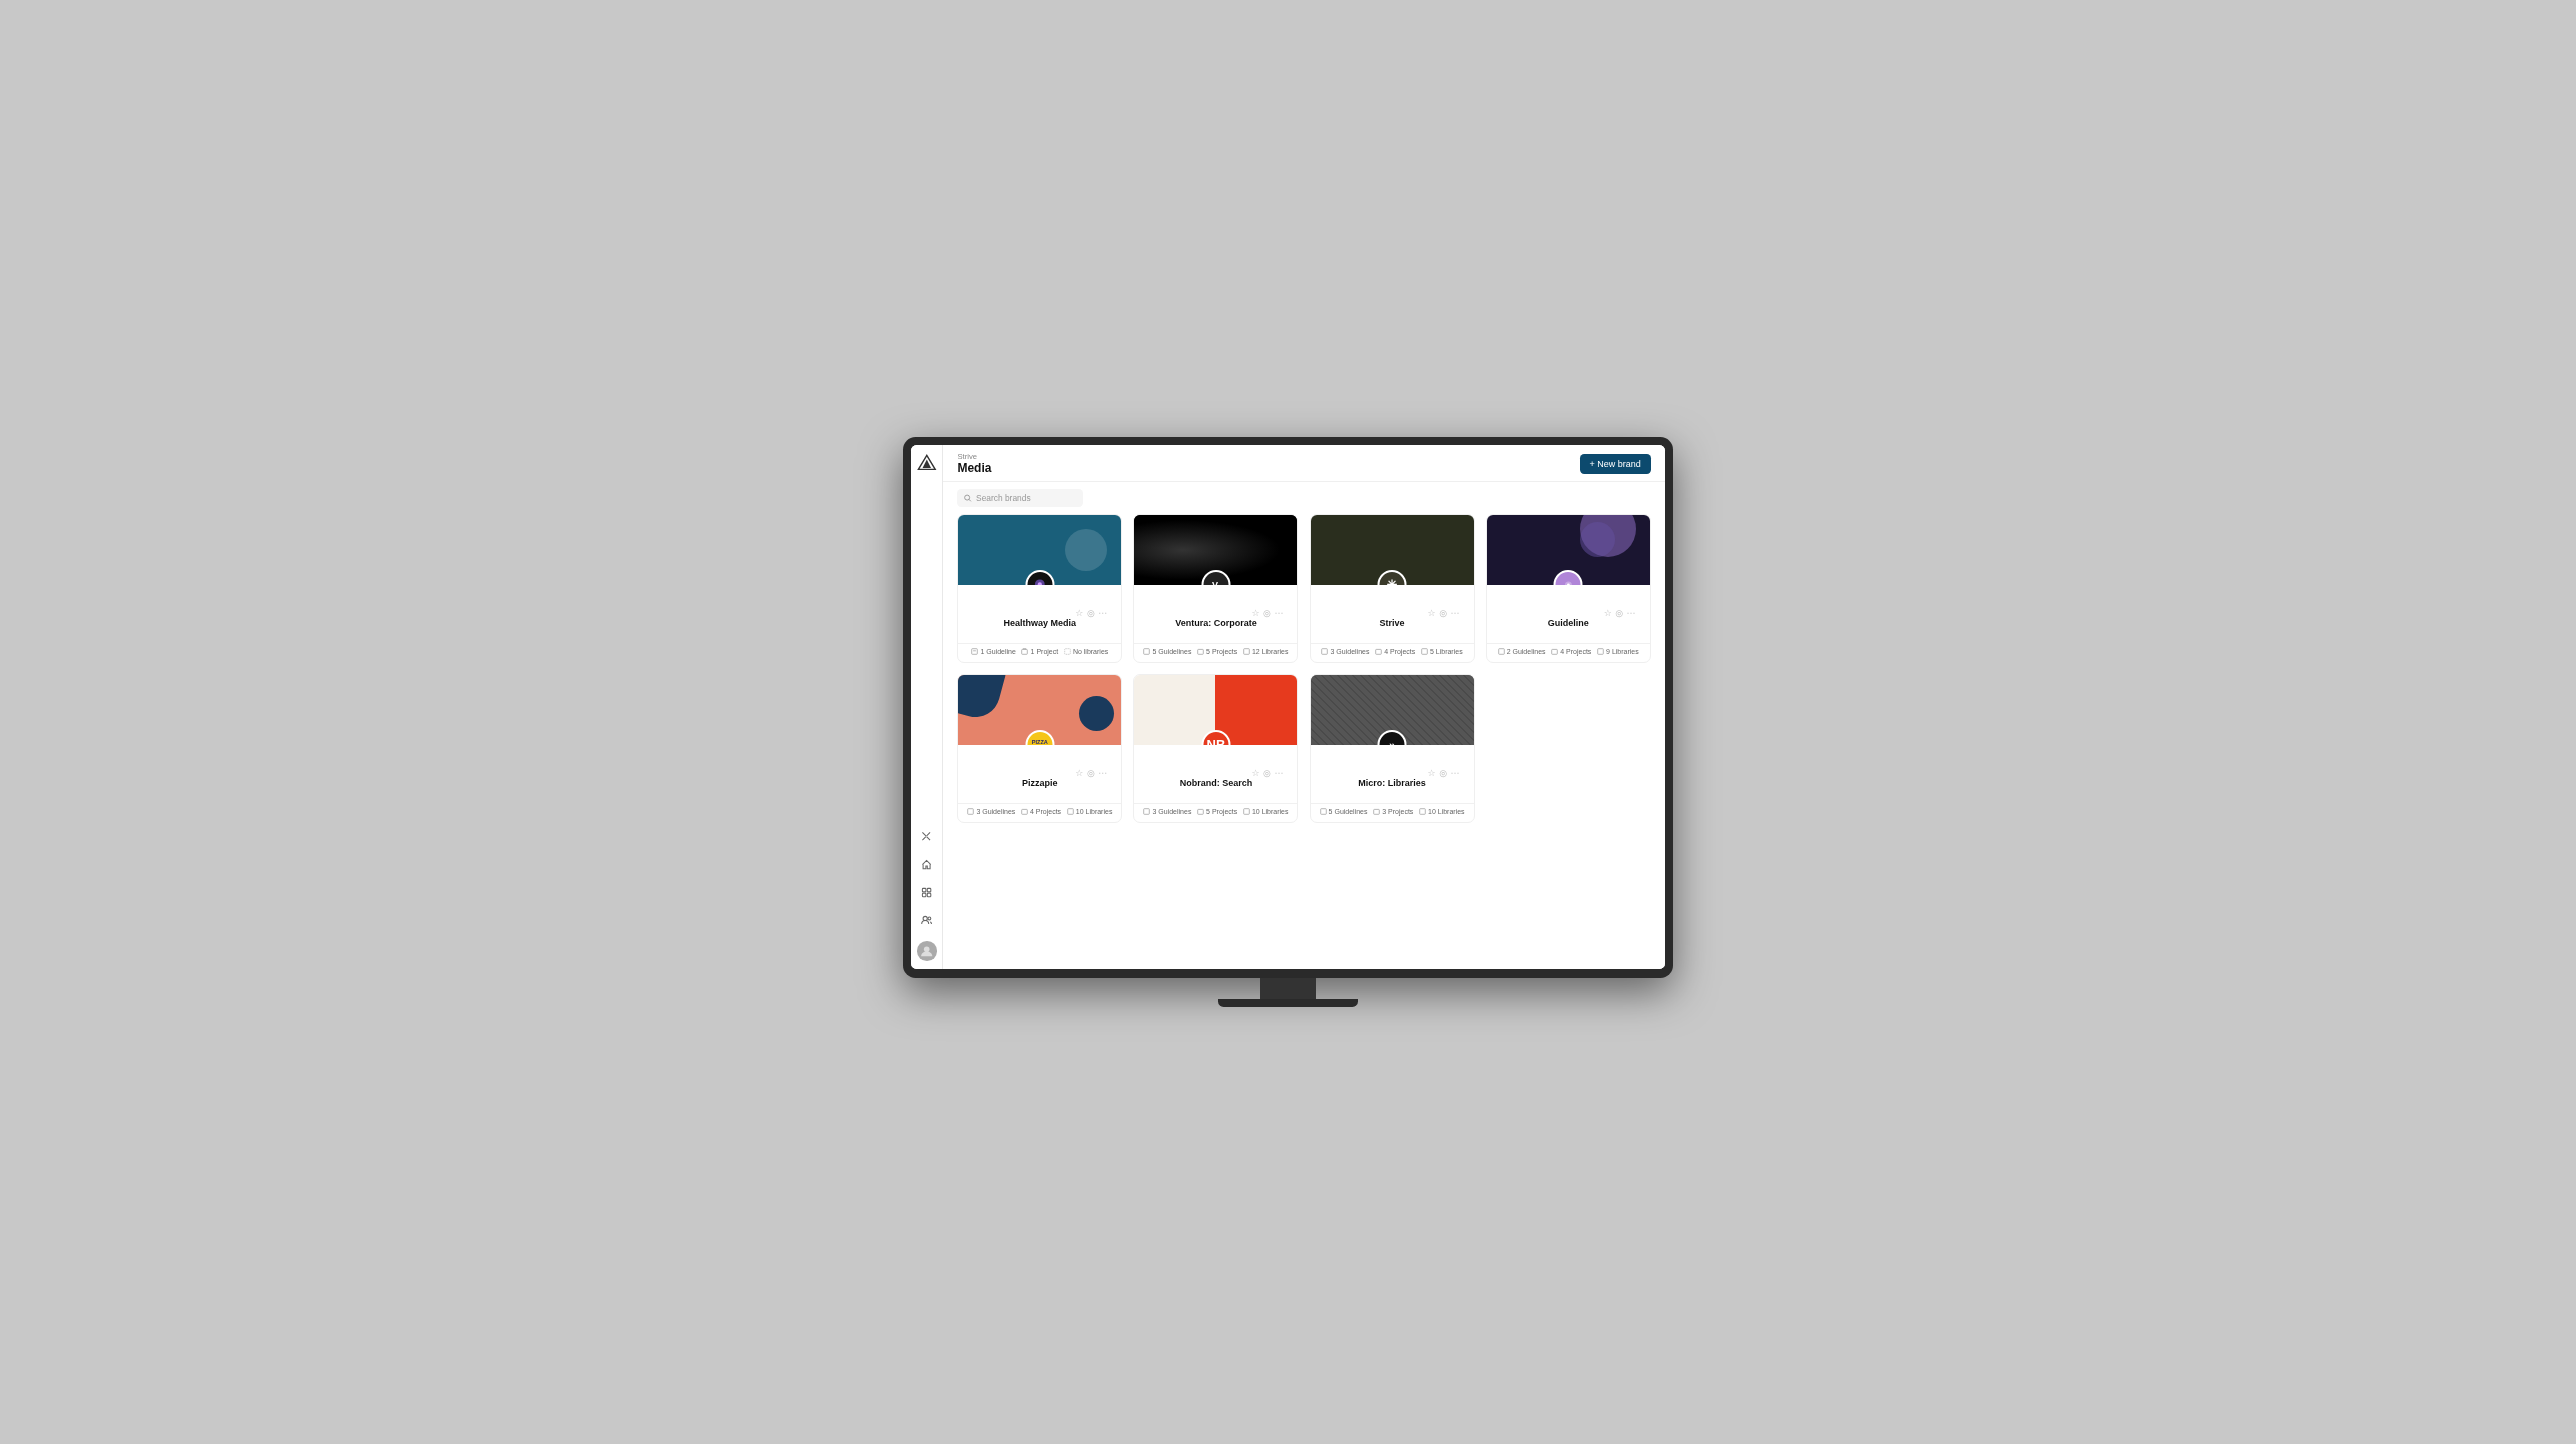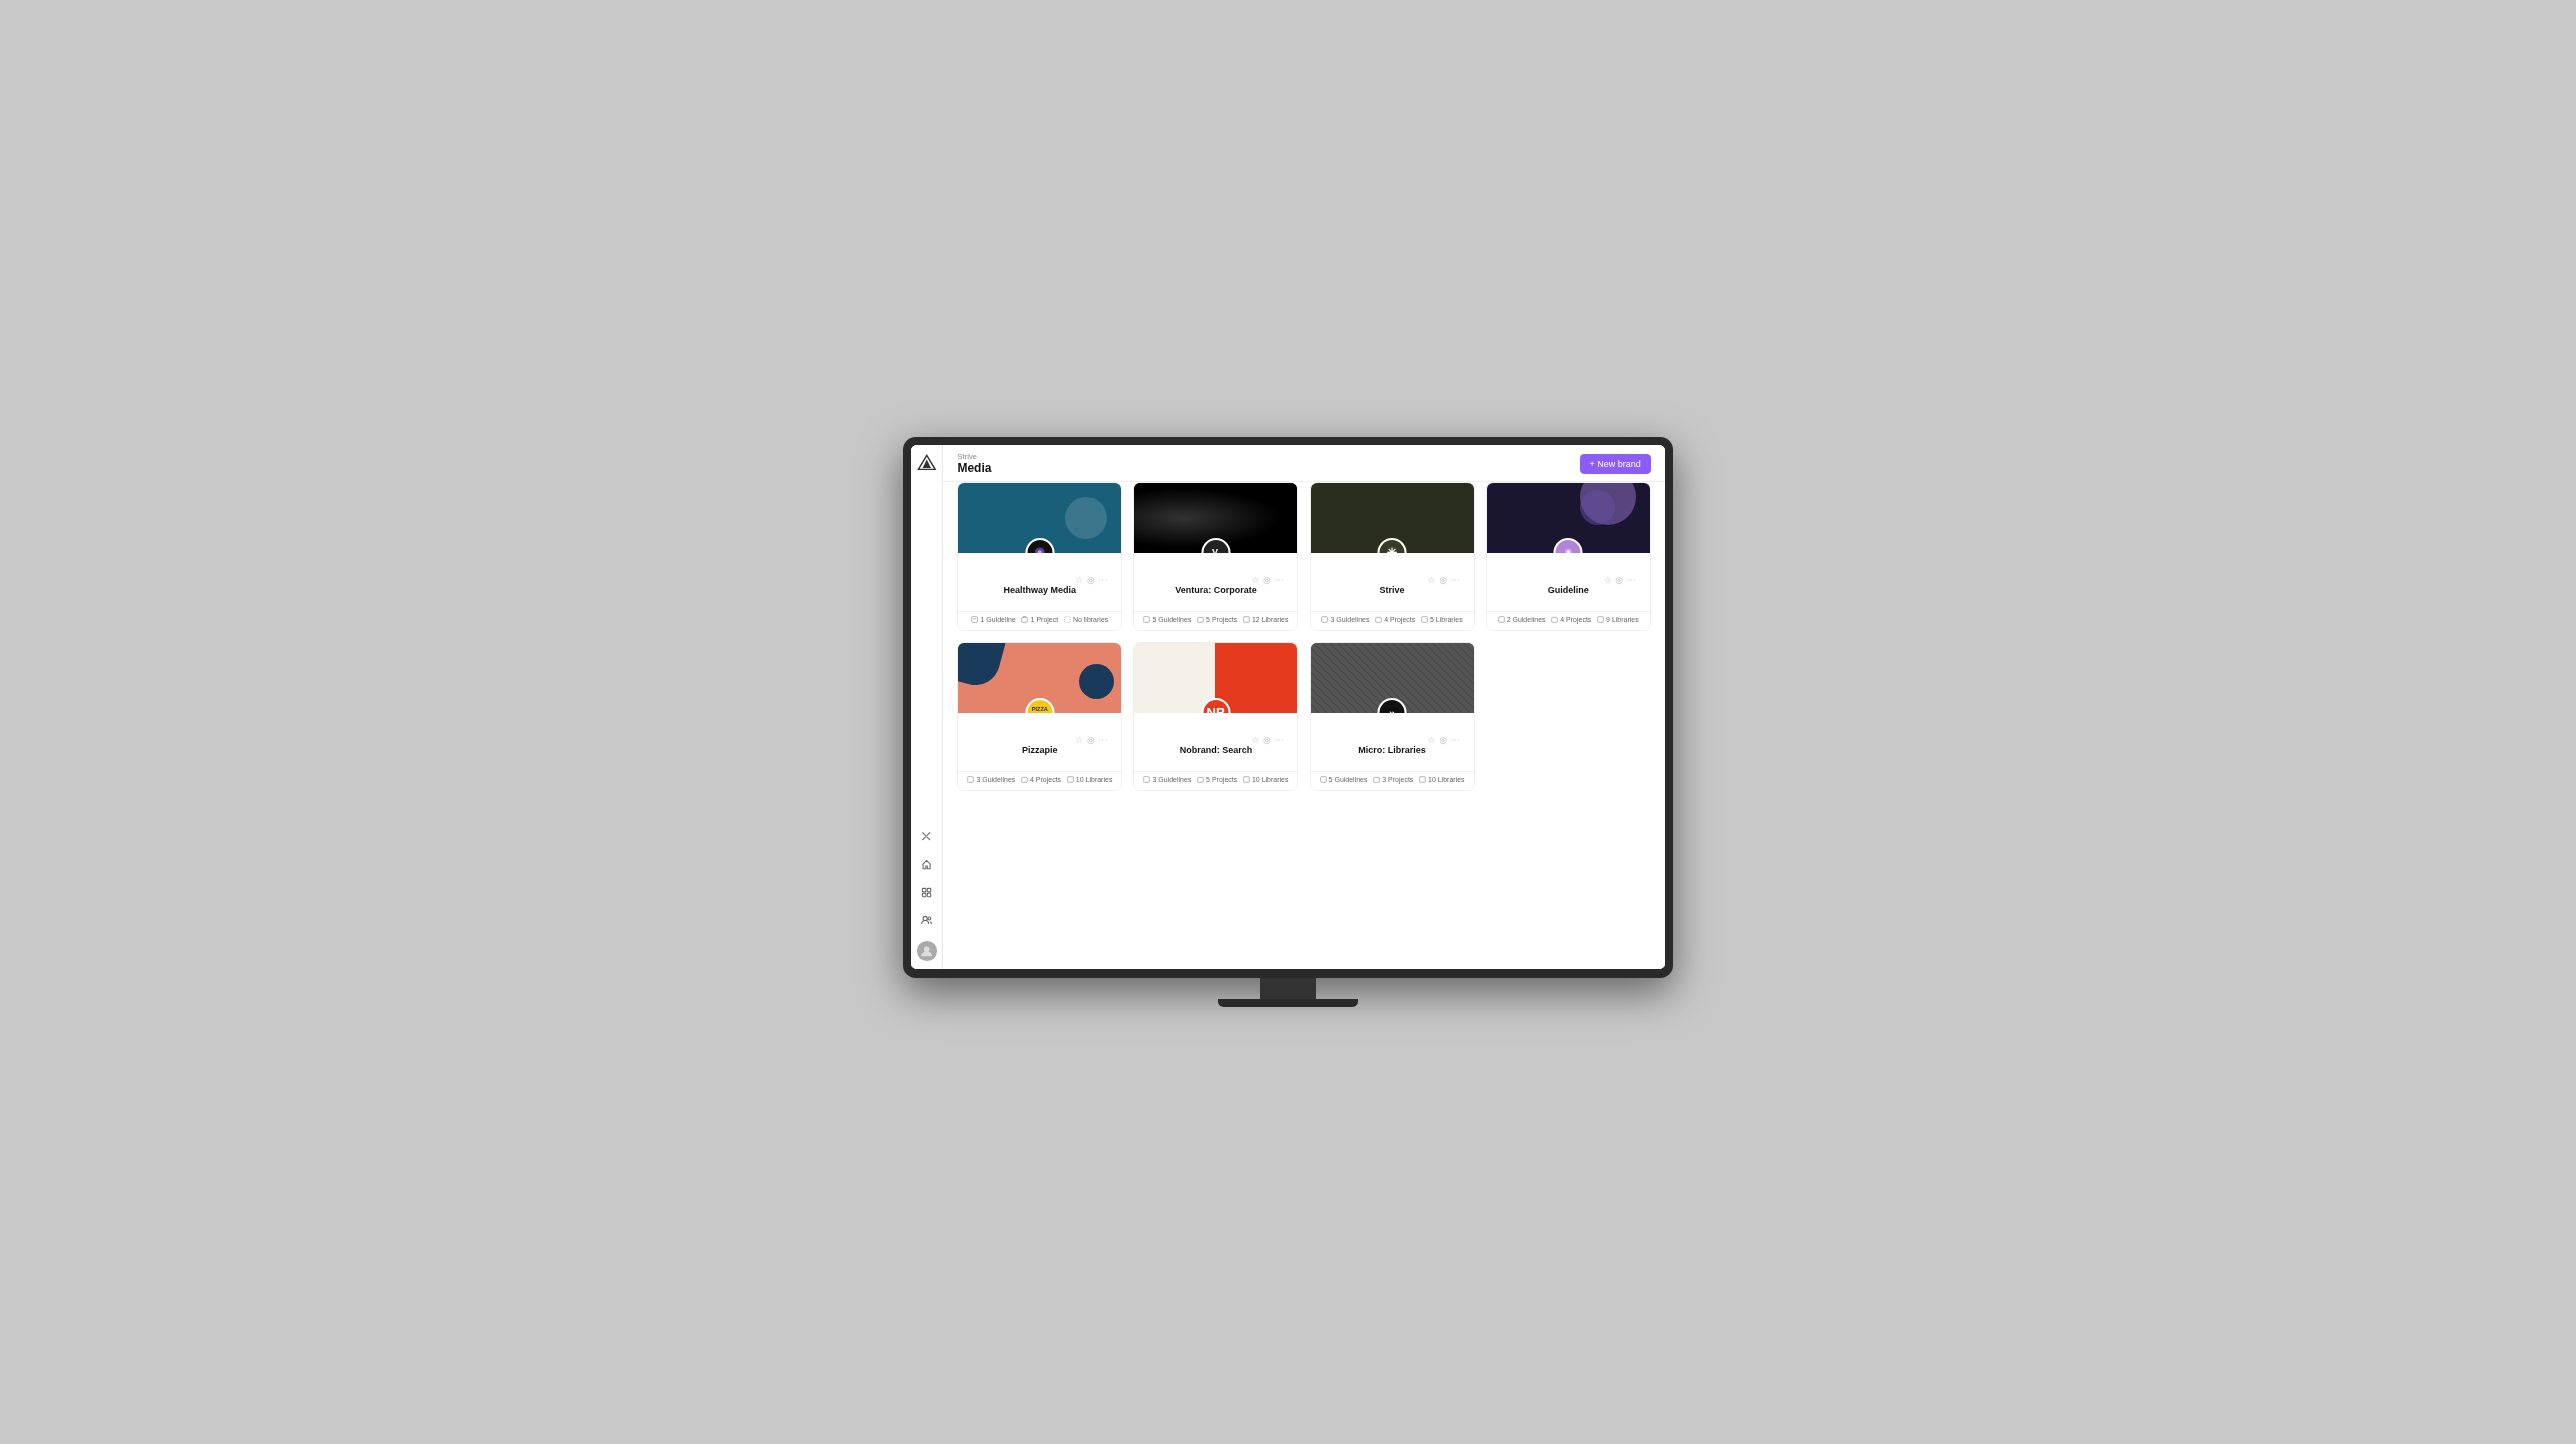--- a/index.html
+++ b/index.html
@@ -106,21 +106,21 @@
     .breadcrumb-current {
       font-size: 12px;
       font-weight: 600;
       color: #111;
     }
 
     .new-brand-btn {
       display: flex;
       align-items: center;
       gap: 3.5px;
-      background: #8b5cf6;
+      background: #0c4a6e;
       color: #fff;
       border: none;
       border-radius: 4.2px;
       padding: 4.9px 9.8px;
       font-size: 9px;
       cursor: pointer;
       font-weight: 500;
     }
 
     .search-bar {
@@ -401,20 +401,29 @@
       <div class="main-content">
 
         <div class="top-bar">
           <div class="breadcrumb">
             <span class="breadcrumb-parent">Strive</span>
             <span class="breadcrumb-current">Media</span>
           </div>
           <button class="new-brand-btn">+ New brand</button>
         </div>
 
+        <div class="search-bar">
+          <div class="search-input-wrapper">
+            <svg width="8.4" height="8.4" viewBox="0 0 12 12" fill="none">
+              <circle cx="5" cy="5" r="4" stroke="#999" stroke-width="1.5"></circle>
+              <path d="M8 8l2.5 2.5" stroke="#999" stroke-width="1.5" stroke-linecap="round"></path>
+            </svg>
+            <input type="text" placeholder="Search brands" style="">
+          </div>
+        </div>
 
         <div class="brands-grid">
 
           <div class="brand-card">
             <div class="card-cover cover-healthway-labs">
               <div class="healthway-orb"></div>
               <div class="card-logo" style="background:#111;color:#c8a8ff;">
                 <svg width="12.6" height="12.6" viewBox="0 0 18 18" fill="none">
                   <circle cx="9" cy="9" r="7" fill="#7755cc" opacity="0.7"></circle>
                   <circle cx="9" cy="9" r="3" fill="#cc99ff"></circle>

